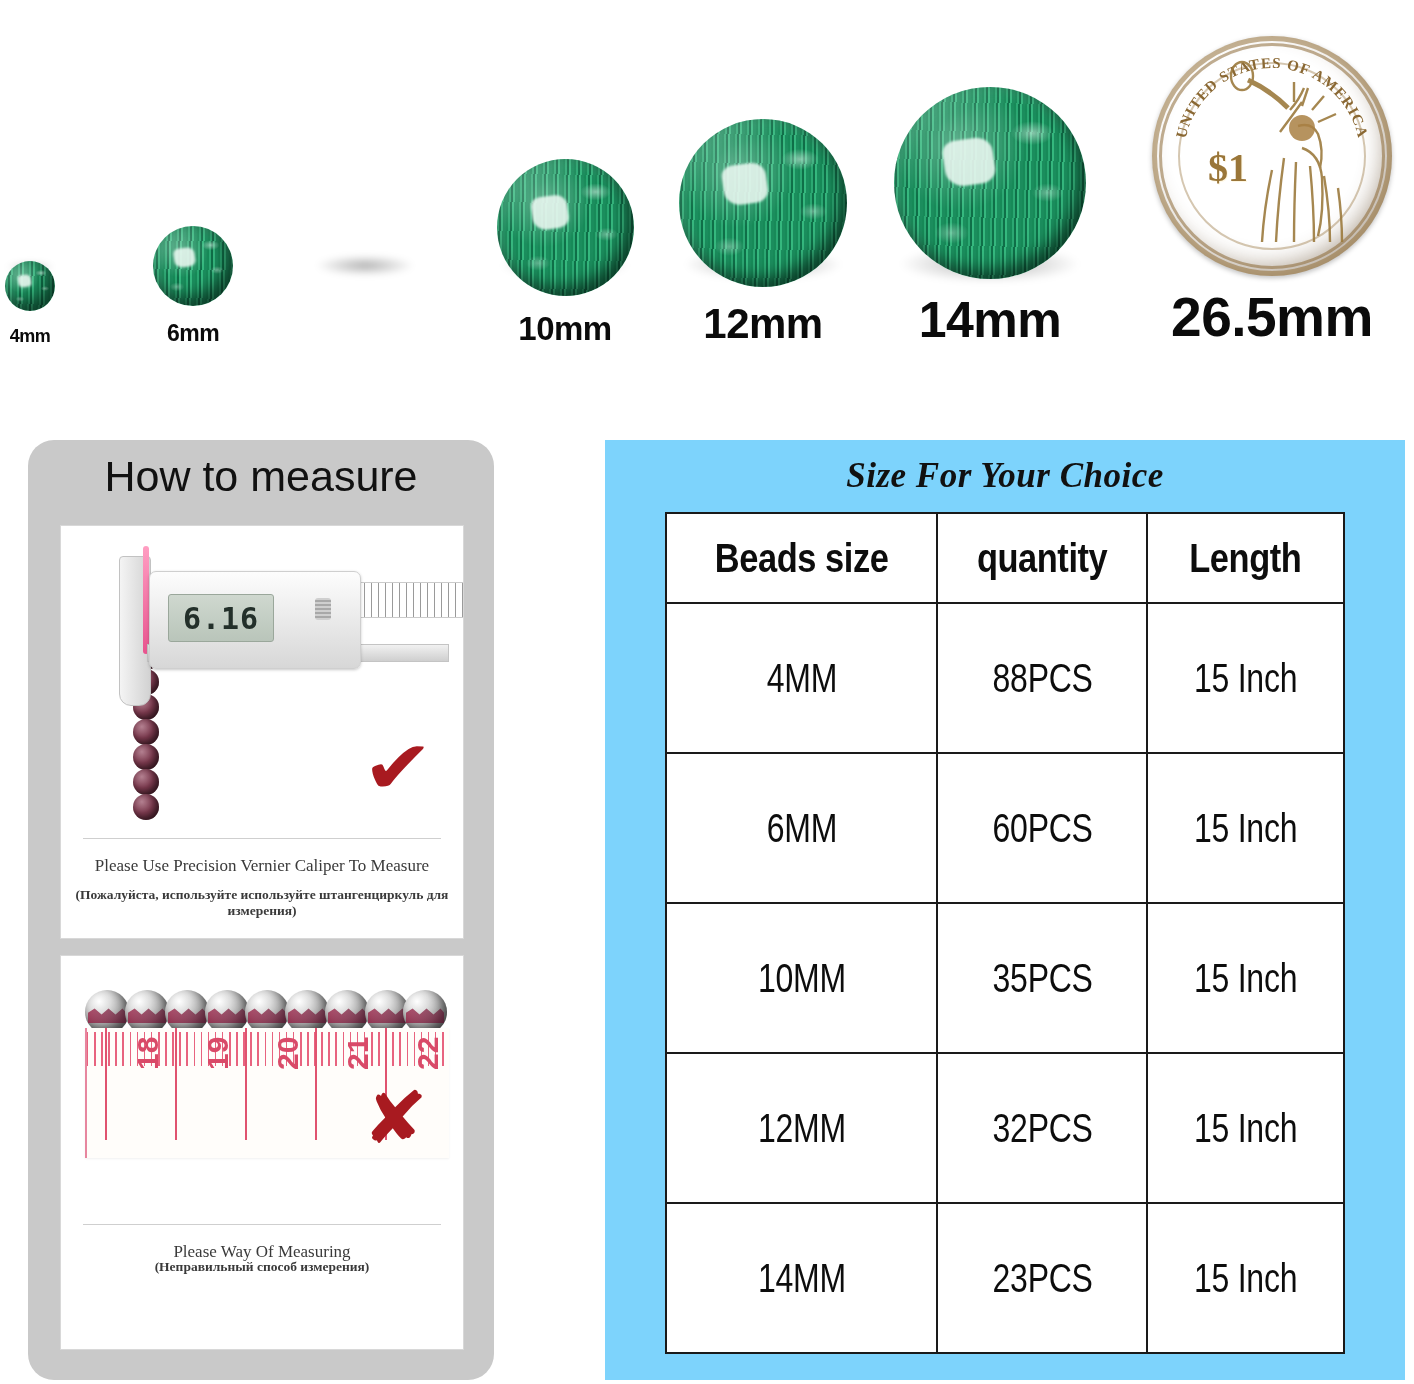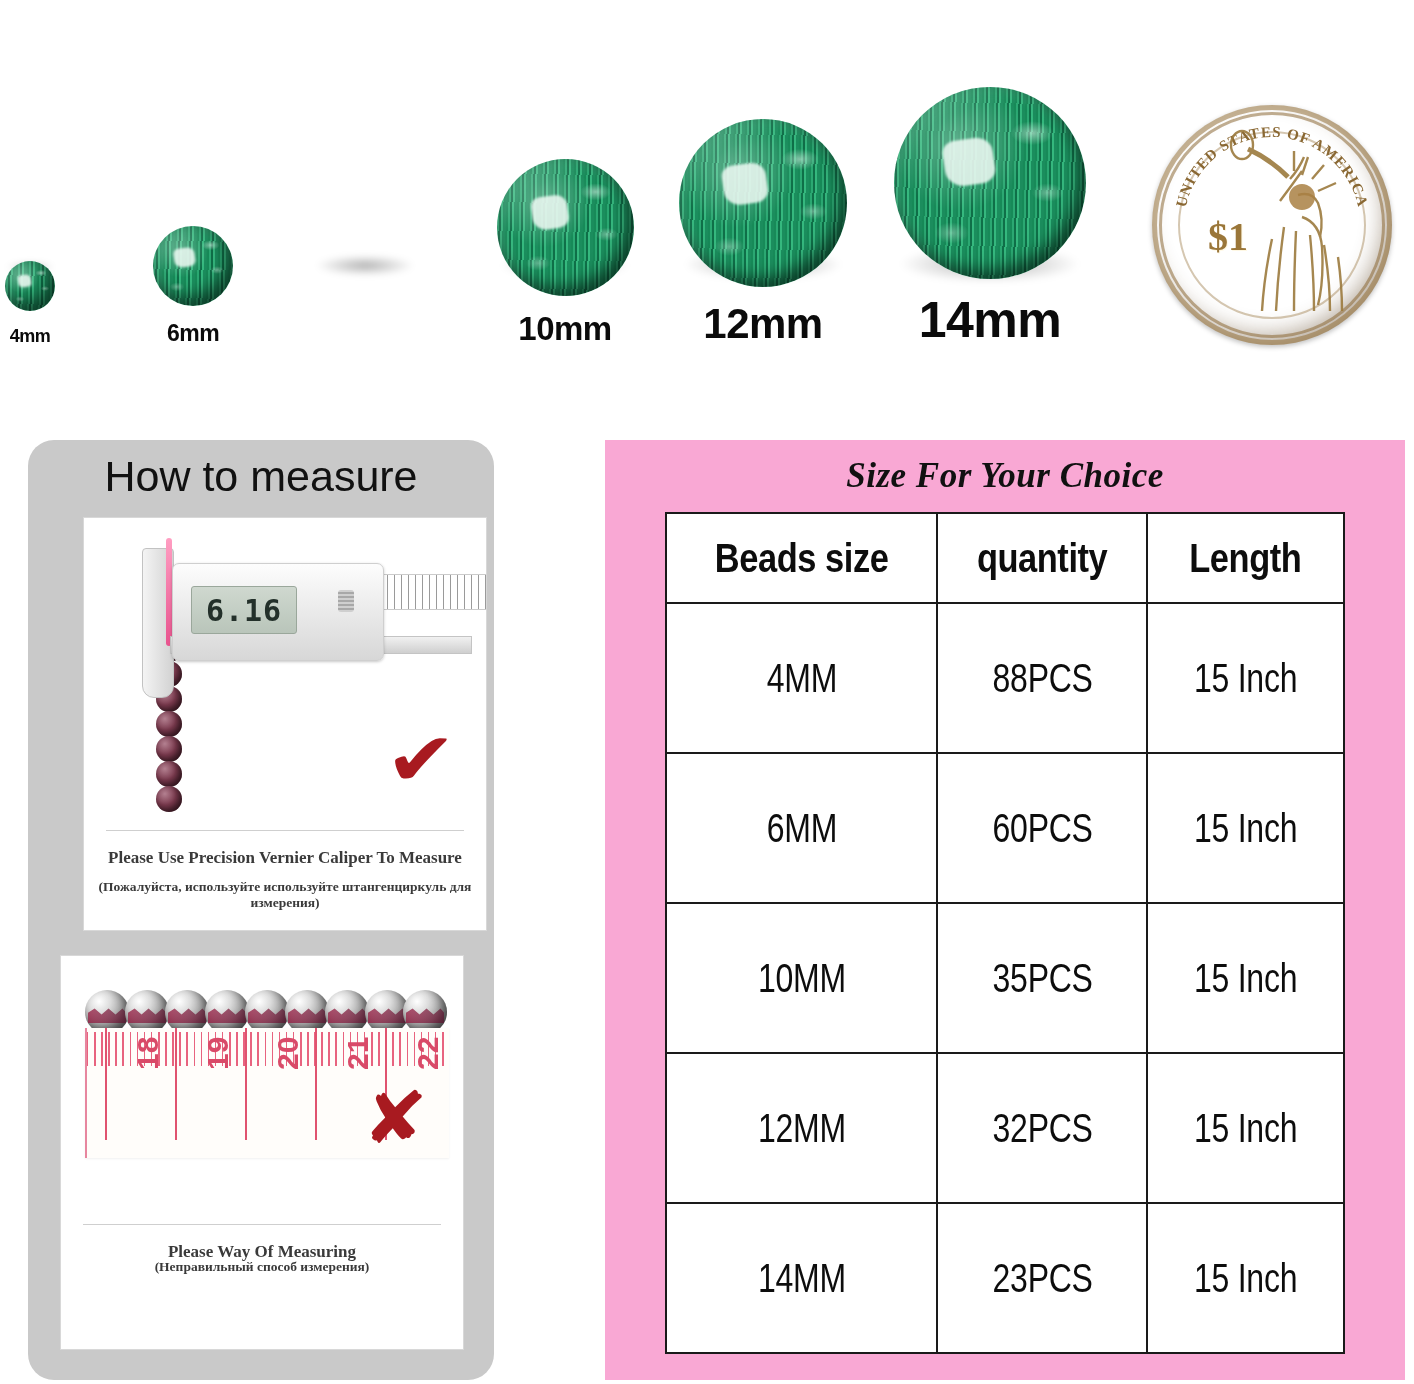--- a/index.html
+++ b/index.html
@@ -97,21 +97,21 @@
   }
   #measure-title{
     position:absolute;left:0;right:0;top:12px;text-align:center;
     font-size:43px;color:#111;letter-spacing:0px;
     font-family:"Liberation Sans","DejaVu Sans",sans-serif;
   }
   .photo-card{
     position:absolute;left:32px;width:402px;background:#fff;
     border:1px solid #d8d8d8;overflow:hidden;
   }
-  #photo-right{top:77px;height:412px;margin-left:23px;}
+  #photo-right{top:85px;height:412px;}
   #photo-wrong{top:515px;height:393px;}
 
   
   .caliper-stage{position:absolute;left:0;top:0;width:100%;height:300px;background:#fff;}
   .caliper-body{
     position:absolute;left:88px;top:45px;width:210px;height:96px;border-radius:7px;
     background:linear-gradient(180deg,#fdfdfd 0%,#ececec 45%,#d7d7d7 100%);
     box-shadow:0 1px 3px rgba(0,0,0,.22);border:1px solid #cfcfcf;
   }
   .caliper-lcd{
@@ -201,27 +201,27 @@
     font-size:30px;font-weight:700;color:#d94a68;
     transform:rotate(-90deg);transform-origin:left top;
   }
   .cap-line{
     position:absolute;left:22px;right:22px;height:1px;background:#cfcfcf;
   }
   .caption{
     position:absolute;left:0;right:0;text-align:center;
     font-family:"Liberation Serif","DejaVu Serif",serif;color:#3a3a3a;
   }
-  .cap-en{font-size:17px;font-weight:700;}
+  .cap-en{font-size:17px;font-weight:400;}
   .cap-ru{font-size:13.5px;font-weight:700;margin-top:3px;}
 
   
   #size-panel{
     position:absolute;left:605px;top:95px;width:800px;height:940px;
-    background:#f9a8d4;
+    background:#7dd3fc;
   }
   #size-heading{
     position:absolute;left:0;right:0;top:16px;text-align:center;
     font-family:"Liberation Serif","DejaVu Serif",serif;
     font-style:italic;font-weight:700;font-size:35px;color:#111;
     letter-spacing:.5px;
   }
   #size-table{
     position:absolute;left:60px;top:72px;width:680px;
     border-collapse:collapse;background:#fff;
@@ -296,20 +296,21 @@
             <path d="M186 152 q4 28 4 54"></path>
             <path d="M120 134 q-8 38 -10 72"></path>
             <path d="M150 70 l6 -18 M160 74 l12 -14 M166 86 l18 -8 M142 66 l0 -20"></path>
           </g>
           <g fill="#a98043" opacity=".85">
             <circle cx="150" cy="92" r="13"></circle>
           </g>
         </svg>
         <div class="coin-denom">$1</div>
       </div>
+      <div class="bead-label" style="font-size: 55px; margin-top: 14px;">26.5mm</div>
     </div>
   </div>
 
 <div id="lower">
 
   <div id="measure-panel">
     <div id="measure-title">How to measure</div>
 
     <div class="photo-card" id="photo-right">
       <div class="caliper-stage">

